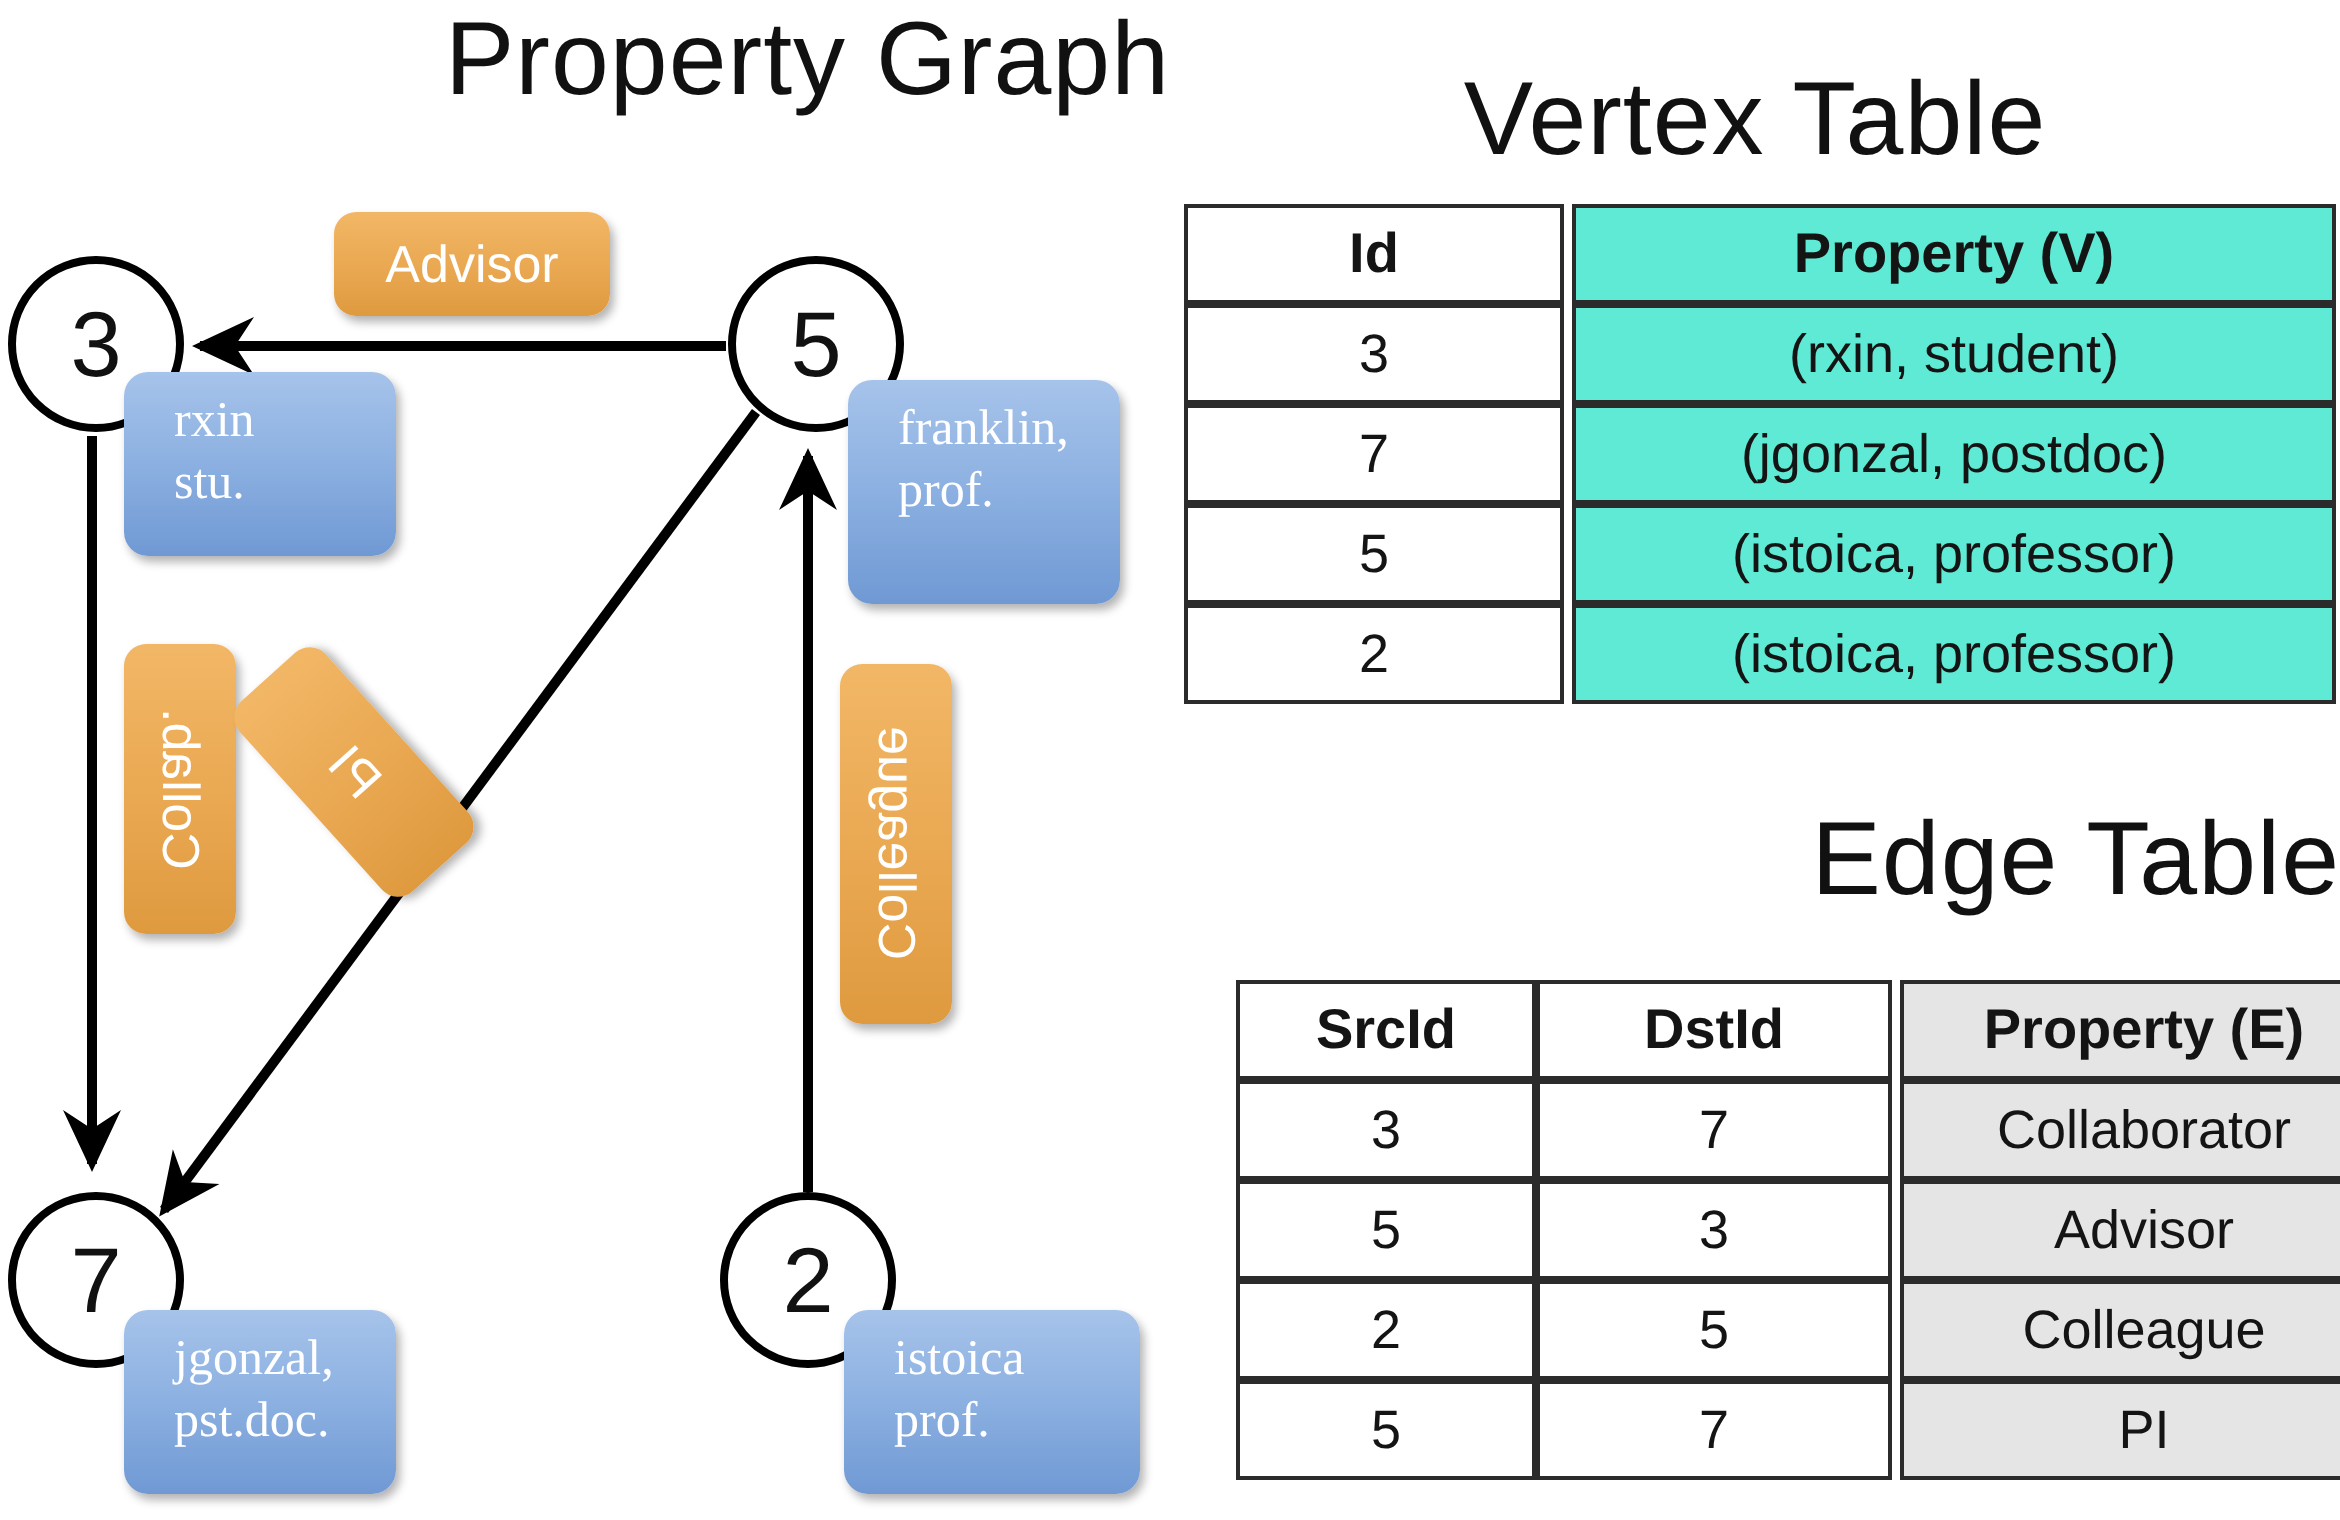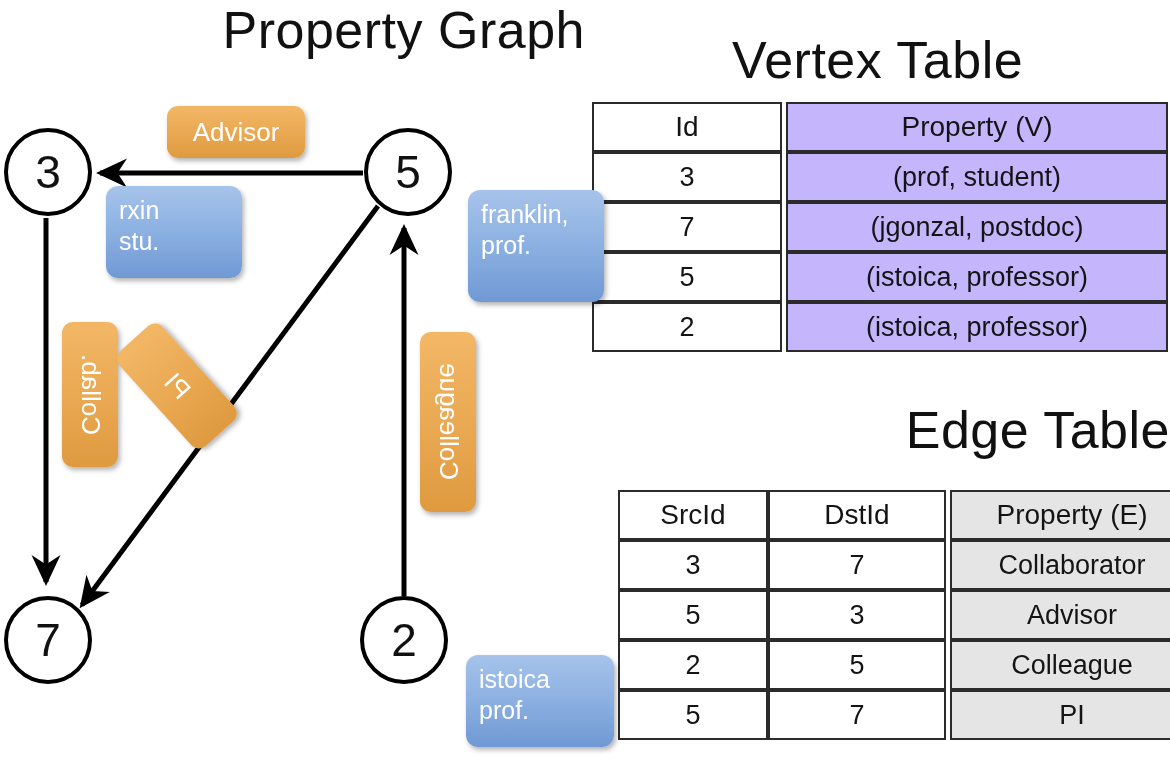--- a/index.html
+++ b/index.html
@@ -47,25 +47,24 @@
   }
 
   .prop-box {
     position: absolute;
     border-radius: 12px;
     background: linear-gradient(to bottom, #a6c3ea 0%, #8eb2e2 45%, #7099d4 100%);
     box-shadow: 2px 3px 5px rgba(0,0,0,0.30);
     color: #ffffff;
     font-size: 25px;
     line-height: 1.25;
-    padding: 9px 13px;
+    padding: 9px 25px;
     box-sizing: border-box;
     z-index: 8;
-    font-family: Liberation Sans, sans-serif;
-    margin-left: 44px;
+    font-family: Liberation Serif, serif;
   }
 
   .edge-label {
     position: absolute;
     border-radius: 11px;
     background: linear-gradient(to bottom, #f2b766 0%, #eaa953 50%, #df9a3f 100%);
     box-shadow: 2px 3px 5px rgba(0,0,0,0.30);
     color: #ffffff;
     font-size: 26px;
     box-sizing: border-box;
@@ -91,24 +90,24 @@
   table.grid td, table.grid th {
     border: 2px solid #2b2b2b;
     text-align: center;
     font-weight: 400;
     font-size: 27px;
     color: #141414;
     padding: 0;
     height: 46px;
     background: #ffffff;
   }
-  table.grid th { font-weight: 400; font-size: 28px; }
+  table.grid th { font-weight: 700; font-size: 28px; }
 
   #vertex-table { left: 592px; top: 102px; width: 576px; }
-  #vertex-table td.prop-col, #vertex-table th.prop-col { background: #c4b5fd; }
+  #vertex-table td.prop-col, #vertex-table th.prop-col { background: #5eead4; }
   #vertex-table .gap { border: none; background: transparent; width: 4px; padding: 0; }
 
   #edge-table { left: 592px; top: 490px; width: 576px; padding-left: 26px; }
   #edge-table td.prop-col, #edge-table th.prop-col { background: #e5e5e5; }
   #edge-table .gap { border: none; background: transparent; width: 4px; padding: 0; }
 </style>
 </head>
 <body>
 
 <div class="big-title" id="title-property-graph">Property Graph</div>
@@ -141,20 +140,24 @@
   <div class="prop-box" style="left:62px; top:186px; width:136px; height:92px;">
     <div>rxin</div>
     <div>stu.</div>
   </div>
 
   <div class="prop-box" style="left:424px; top:190px; width:136px; height:112px;">
     <div>franklin,</div>
     <div>prof.</div>
   </div>
 
+  <div class="prop-box" style="left:62px; top:655px; width:136px; height:92px;">
+    <div>jgonzal,</div>
+    <div>pst.doc.</div>
+  </div>
 
   <div class="prop-box" style="left:422px; top:655px; width:148px; height:92px;">
     <div>istoica</div>
     <div>prof.</div>
   </div>
 
   <div class="edge-label" style="left:167px; top:106px; width:138px; height:52px;">
     <span>Advisor</span>
   </div>
 
@@ -181,21 +184,21 @@
     <tr>
       <th>Id</th>
       <th class="gap"></th>
       <th class="prop-col">Property (V)</th>
     </tr>
   </thead>
   <tbody>
     <tr>
       <td>3</td>
       <td class="gap"></td>
-      <td class="prop-col">(prof, student)</td>
+      <td class="prop-col">(rxin, student)</td>
     </tr>
     <tr>
       <td>7</td>
       <td class="gap"></td>
       <td class="prop-col">(jgonzal, postdoc)</td>
     </tr>
     <tr>
       <td>5</td>
       <td class="gap"></td>
       <td class="prop-col">(istoica, professor)</td>

